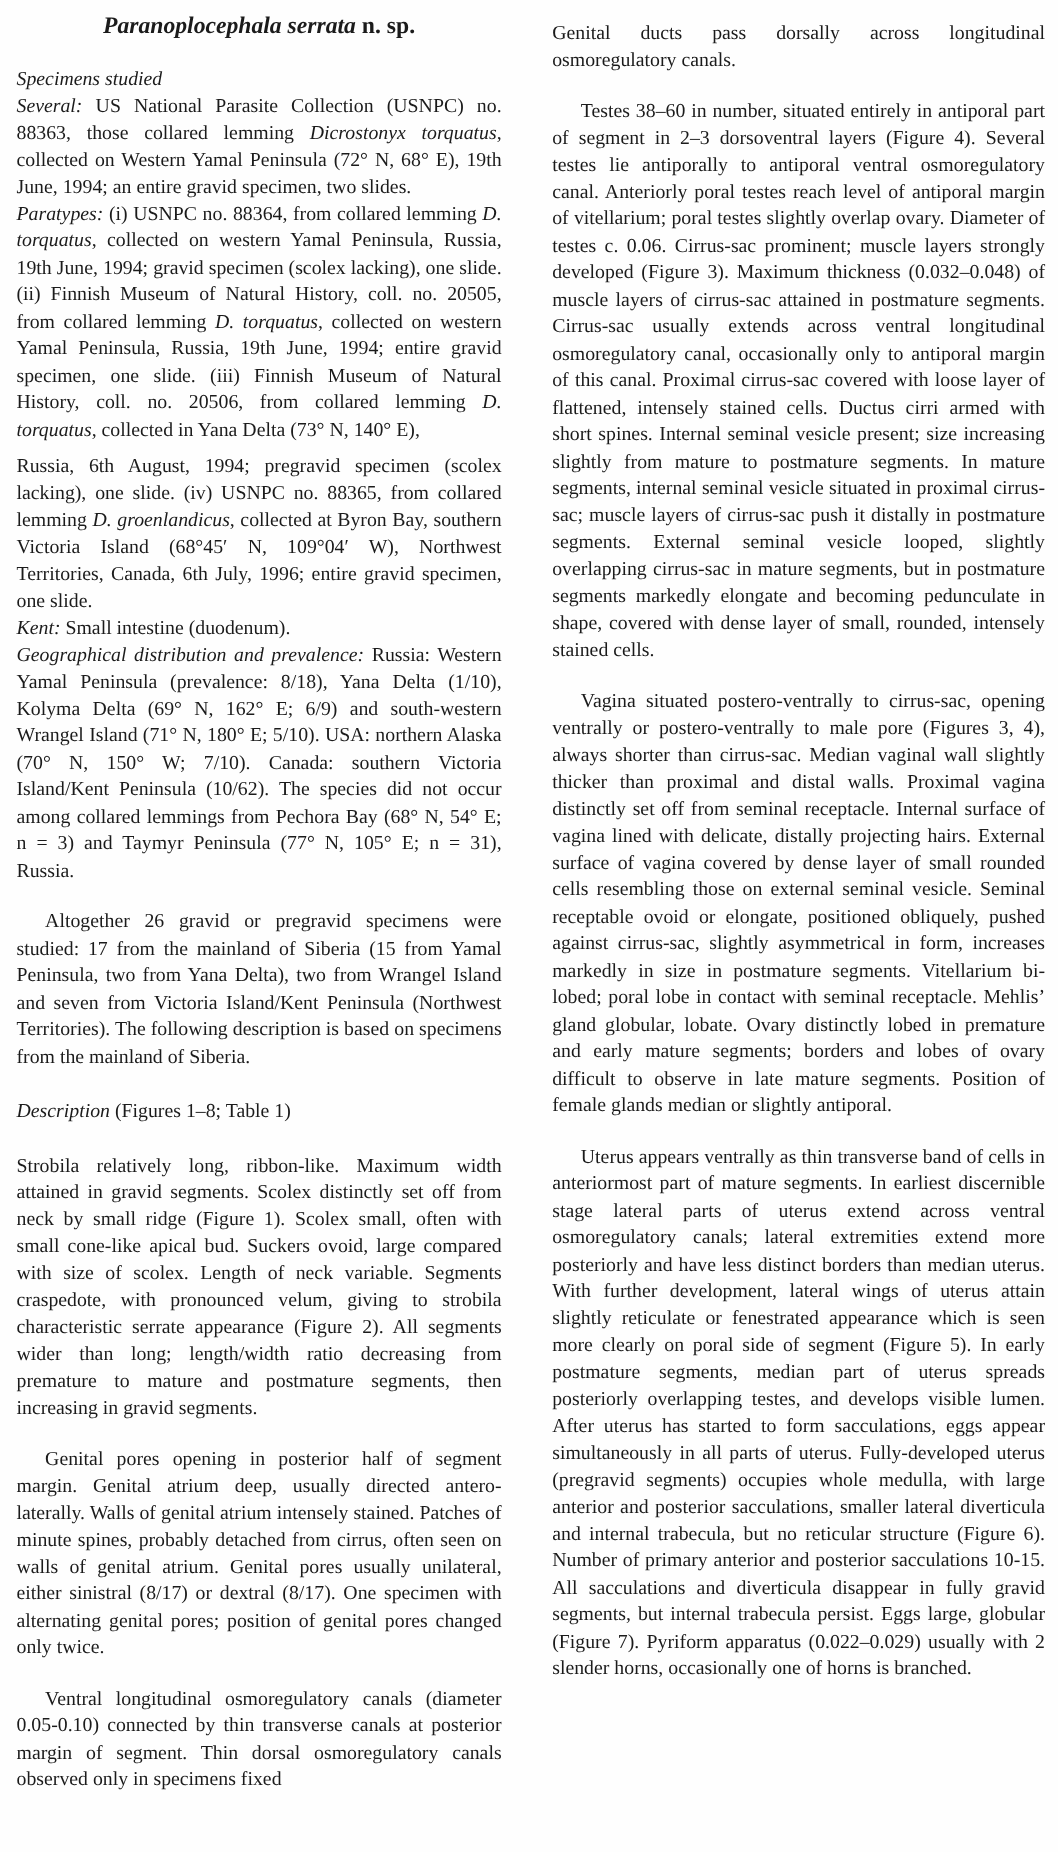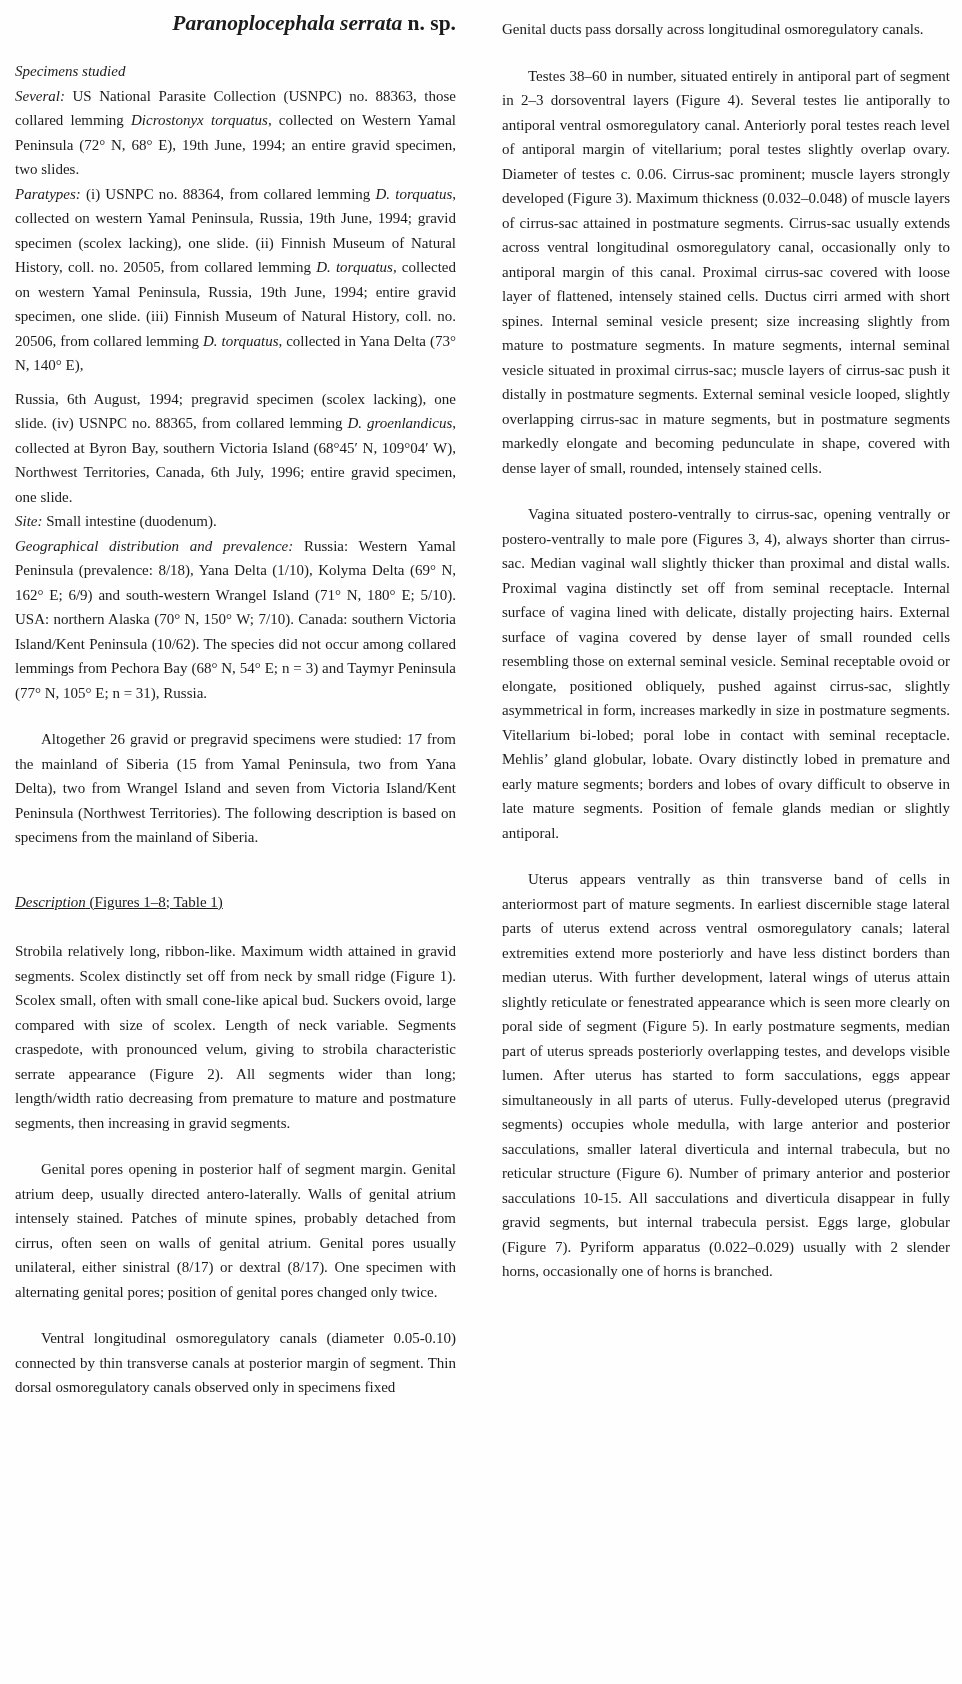--- a/index.html
+++ b/index.html
@@ -21,53 +21,53 @@
   .columns {
     display: flex;
     gap: 46px;
     align-items: flex-start;
   }
   .col { flex: 0 0 auto; }
   .col-left  { width: 441px; }
   .col-right { width: 448px; padding-top: 9px; }
 
   .block {
-    font-size: 15px;
+    font-size: 18px;
     line-height: 24.5px;
     text-align: justify;
     margin: 0;
   }
   .block.title {
     font-size: 21.5px;
     line-height: 30px;
-    text-align: right;
+    text-align: center;
   }
   .block.heading { text-align: left; }
   .block.indent  { text-indent: 26px; margin-top: 22px; }
 
   .run-n  { font-style: normal;  font-weight: normal; }
   .run-i  { font-style: italic;  font-weight: normal; }
   .run-b  { font-style: normal;  font-weight: bold; }
   .run-bi { font-style: italic;  font-weight: bold; }
 </style>
 </head>
 <body>
 
 <div class="page" style="background: rgb(254, 254, 254); color: rgb(27, 27, 27);">
   <div class="columns">
     <div class="col col-left">
         <div class="block title"><span class="run-bi">Paranoplocephala serrata</span><span class="run-b"> n. sp.</span></div>
         <div class="block heading" style="margin-top: 21px;"><span class="run-i">Specimens studied</span></div>
         <div class="block para"><span class="run-i">Several:</span><span class="run-n"> US National Parasite Collection (USNPC) no. 88363, those collared lemming </span><span class="run-i">Dicrostonyx torquatus</span><span class="run-n">, collected on Western Yamal Peninsula (72° N, 68° E), 19th June, 1994; an entire gravid specimen, two slides.</span></div>
         <div class="block para"><span class="run-i">Paratypes:</span><span class="run-n"> (i) USNPC no. 88364, from collared lemming </span><span class="run-i">D. torquatus</span><span class="run-n">, collected on western Yamal Peninsula, Russia, 19th June, 1994; gravid specimen (scolex lacking), one slide. (ii) Finnish Museum of Natural History, coll. no. 20505, from collared lemming </span><span class="run-i">D. torquatus</span><span class="run-n">, collected on western Yamal Peninsula, Russia, 19th June, 1994; entire gravid specimen, one slide. (iii) Finnish Museum of Natural History, coll. no. 20506, from collared lemming </span><span class="run-i">D. torquatus</span><span class="run-n">, collected in Yana Delta (73° N, 140° E),</span></div>
         <div class="block para" style="margin-top: 9px;"><span class="run-n">Russia, 6th August, 1994; pregravid specimen (scolex lacking), one slide. (iv) USNPC no. 88365, from collared lemming </span><span class="run-i">D. groenlandicus</span><span class="run-n">, collected at Byron Bay, southern Victoria Island (68°45′ N, 109°04′ W), Northwest Territories, Canada, 6th July, 1996; entire gravid specimen, one slide.</span></div>
-        <div class="block para"><span class="run-i">Site:</span><span class="run-n"> Small intestine (duodenum).</span></div>
+        <div class="block para"><span class="run-i">Kent:</span><span class="run-n"> Small intestine (duodenum).</span></div>
         <div class="block para"><span class="run-i">Geographical distribution and prevalence:</span><span class="run-n"> Russia: Western Yamal Peninsula (prevalence: 8/18), Yana Delta (1/10), Kolyma Delta (69° N, 162° E; 6/9) and south-western Wrangel Island (71° N, 180° E; 5/10). USA: northern Alaska (70° N, 150° W; 7/10). Canada: southern Victoria Island/Kent Peninsula (10/62). The species did not occur among collared lemmings from Pechora Bay (68° N, 54° E; n = 3) and Taymyr Peninsula (77° N, 105° E; n = 31), Russia.</span></div>
         <div class="block para indent"><span class="run-n">Altogether 26 gravid or pregravid specimens were studied: 17 from the mainland of Siberia (15 from Yamal Peninsula, two from Yana Delta), two from Wrangel Island and seven from Victoria Island/Kent Peninsula (Northwest Territories). The following description is based on specimens from the mainland of Siberia.</span></div>
-        <div class="block heading" style="margin-top: 40px; text-decoration: underline;"><span class="run-i">Description</span><span class="run-n"> (Figures 1–8; Table 1)</span></div>
+        <div class="block heading" style="margin-top: 25px;"><span class="run-i">Description</span><span class="run-n"> (Figures 1–8; Table 1)</span></div>
         <div class="block para" style="margin-top: 25px;"><span class="run-n">Strobila relatively long, ribbon-like. Maximum width attained in gravid segments. Scolex distinctly set off from neck by small ridge (Figure 1). Scolex small, often with small cone-like apical bud. Suckers ovoid, large compared with size of scolex. Length of neck variable. Segments craspedote, with pronounced velum, giving to strobila characteristic serrate appearance (Figure 2). All segments wider than long; length/width ratio decreasing from premature to mature and postmature segments, then increasing in gravid segments.</span></div>
         <div class="block para indent"><span class="run-n">Genital pores opening in posterior half of segment margin. Genital atrium deep, usually directed antero-laterally. Walls of genital atrium intensely stained. Patches of minute spines, probably detached from cirrus, often seen on walls of genital atrium. Genital pores usually unilateral, either sinistral (8/17) or dextral (8/17). One specimen with alternating genital pores; position of genital pores changed only twice.</span></div>
         <div class="block para indent"><span class="run-n">Ventral longitudinal osmoregulatory canals (diameter 0.05-0.10) connected by thin transverse canals at posterior margin of segment. Thin dorsal osmoregulatory canals observed only in specimens fixed </span></div>
       </div>
     <div class="col col-right">
         <div class="block para"><span class="run-n">Genital ducts pass dorsally across longitudinal osmoregulatory canals.</span></div>
         <div class="block para indent"><span class="run-n">Testes 38–60 in number, situated entirely in antiporal part of segment in 2–3 dorsoventral layers (Figure 4). Several testes lie antiporally to antiporal ventral osmoregulatory canal. Anteriorly poral testes reach level of antiporal margin of vitellarium; poral testes slightly overlap ovary. Diameter of testes c. 0.06. Cirrus-sac prominent; muscle layers strongly developed (Figure 3). Maximum thickness (0.032–0.048) of muscle layers of cirrus-sac attained in postmature segments. Cirrus-sac usually extends across ventral longitudinal osmoregulatory canal, occasionally only to antiporal margin of this canal. Proximal cirrus-sac covered with loose layer of flattened, intensely stained cells. Ductus cirri armed with short spines. Internal seminal vesicle present; size increasing slightly from mature to postmature segments. In mature segments, internal seminal vesicle situated in proximal cirrus-sac; muscle layers of cirrus-sac push it distally in postmature segments. External seminal vesicle looped, slightly overlapping cirrus-sac in mature segments, but in postmature segments markedly elongate and becoming pedunculate in shape, covered with dense layer of small, rounded, intensely stained cells.</span></div>
         <div class="block para indent"><span class="run-n">Vagina situated postero-ventrally to cirrus-sac, opening ventrally or postero-ventrally to male pore (Figures 3, 4), always shorter than cirrus-sac. Median vaginal wall slightly thicker than proximal and distal walls. Proximal vagina distinctly set off from seminal receptacle. Internal surface of vagina lined with delicate, distally projecting hairs. External surface of vagina covered by dense layer of small rounded cells resembling those on external seminal vesicle. Seminal receptable ovoid or elongate, positioned obliquely, pushed against cirrus-sac, slightly asymmetrical in form, increases markedly in size in postmature segments. Vitellarium bi-lobed; poral lobe in contact with seminal receptacle. Mehlis’ gland globular, lobate. Ovary distinctly lobed in premature and early mature segments; borders and lobes of ovary difficult to observe in late mature segments. Position of female glands median or slightly antiporal.</span></div>
         <div class="block para indent"><span class="run-n">Uterus appears ventrally as thin transverse band of cells in anteriormost part of mature segments. In earliest discernible stage lateral parts of uterus extend across ventral osmoregulatory canals; lateral extremities extend more posteriorly and have less distinct borders than median uterus. With further development, lateral wings of uterus attain slightly reticulate or fenestrated appearance which is seen more clearly on poral side of segment (Figure 5). In early postmature segments, median part of uterus spreads posteriorly overlapping testes, and develops visible lumen. After uterus has started to form sacculations, eggs appear simultaneously in all parts of uterus. Fully-developed uterus (pregravid segments) occupies whole medulla, with large anterior and posterior sacculations, smaller lateral diverticula and internal trabecula, but no reticular structure (Figure 6). Number of primary anterior and posterior sacculations 10-15. All sacculations and diverticula disappear in fully gravid segments, but internal trabecula persist. Eggs large, globular (Figure 7). Pyriform apparatus (0.022–0.029) usually with 2 slender horns, occasionally one of horns is branched.</span></div>
       </div>

